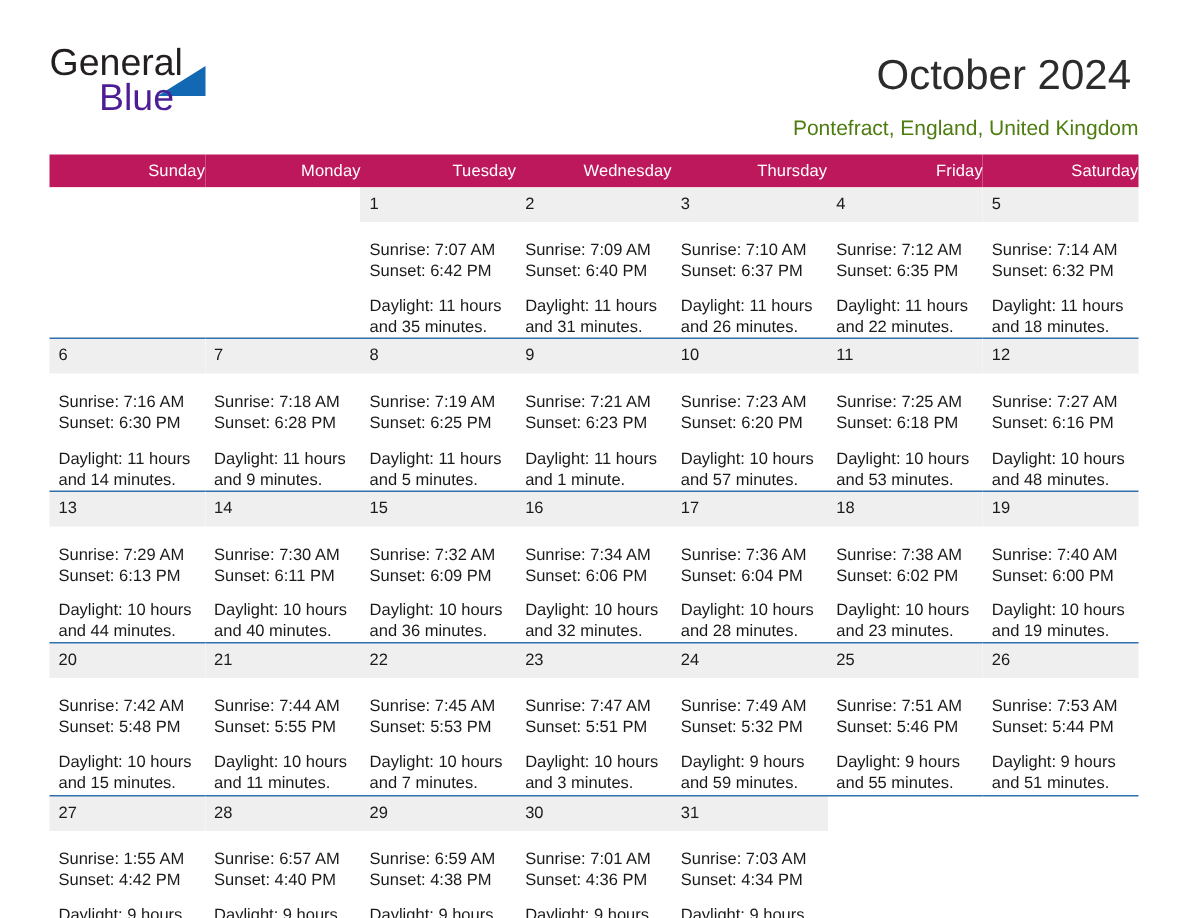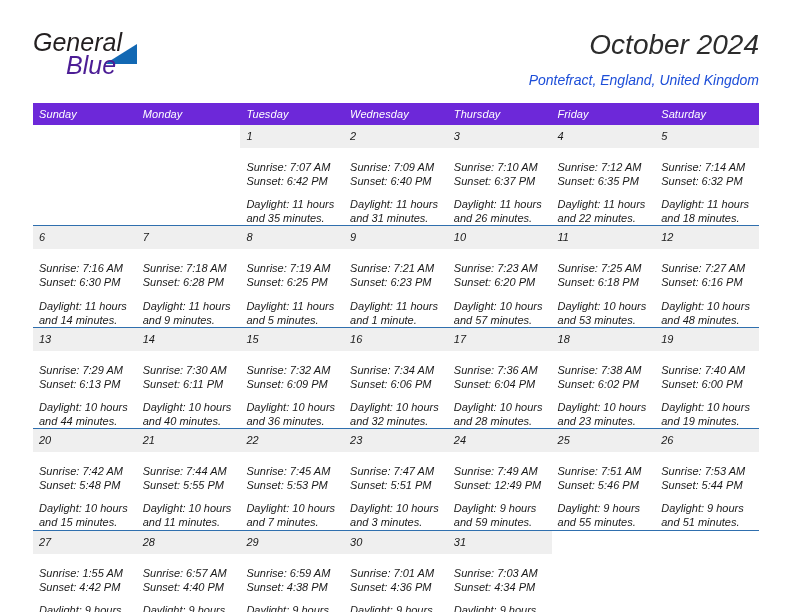--- a/index.html
+++ b/index.html
@@ -13,21 +13,20 @@
     background: #ffffff;
     font-family: "Liberation Sans", sans-serif;
     color: #000000;
     overflow: hidden;
   }
   .page {
     position: relative;
     width: 792px;
     height: 513px;
     box-sizing: border-box;
-    font-style: italic;
   }
 
   
   .header {
     position: absolute;
     left: 33px;
     top: 28px;
     width: 726px;
     height: 72px;
   }
@@ -71,49 +70,49 @@
     position: absolute;
     right: 0;
     top: 0;
     text-align: right;
   }
   .cal-title {
     font-size: 28px;
     line-height: 34px;
     color: #2c2c2c;
     font-weight: normal;
-    margin: 0;
+    margin: 5px;
     white-space: nowrap;
   }
   .cal-subtitle {
     font-size: 14px;
     line-height: 20px;
-    color: #1d4ed8;
+    color: #4d7c0f;
     margin: 8px 0 0 4px;
     white-space: nowrap;
     text-align: right;
   }
 
   
   .calendar {
     position: absolute;
     left: 33px;
     top: 103px;
     width: 726px;
     border-collapse: collapse;
     table-layout: fixed;
   }
   .calendar col { width: 103.71px; }
 
   thead th {
-    background: #6d28d9;
+    background: #be185d;
     color: #ffffff;
     font-size: 11px;
     font-weight: normal;
-    text-align: left;
+    text-align: right;
     padding: 4px 0 5px 6px;
     height: 13px;
     vertical-align: middle;
     letter-spacing: 0.1px;
   }
 
   tbody tr { height: 92px; }
   tbody td {
     vertical-align: top;
     padding: 0;
@@ -379,21 +378,21 @@
             <div class="info">
               <div>Sunrise: 7:47 AM</div>
               <div>Sunset: 5:51 PM</div>
               <div class="daylight">Daylight: 10 hours and 3 minutes.</div>
             </div>
           </td>
           <td class="">
             <span class="daynum">24</span>
             <div class="info">
               <div>Sunrise: 7:49 AM</div>
-              <div>Sunset: 12:49 PM</div>
+              <div>Sunset: 5:32 PM</div>
               <div class="daylight">Daylight: 9 hours and 59 minutes.</div>
             </div>
           </td>
           <td class="">
             <span class="daynum">25</span>
             <div class="info">
               <div>Sunrise: 7:51 AM</div>
               <div>Sunset: 5:46 PM</div>
               <div class="daylight">Daylight: 9 hours and 55 minutes.</div>
             </div>

